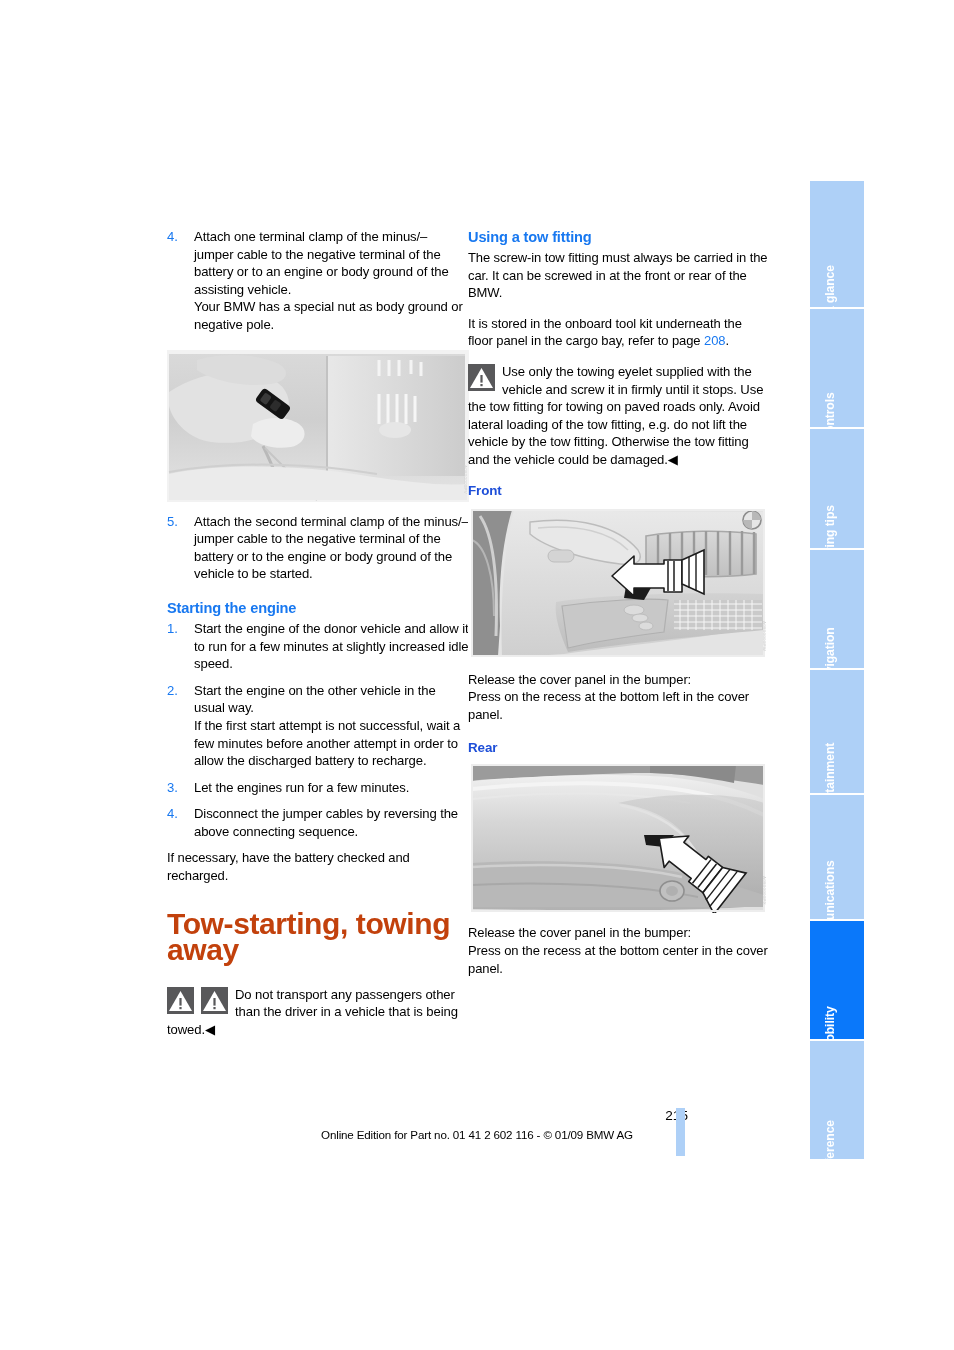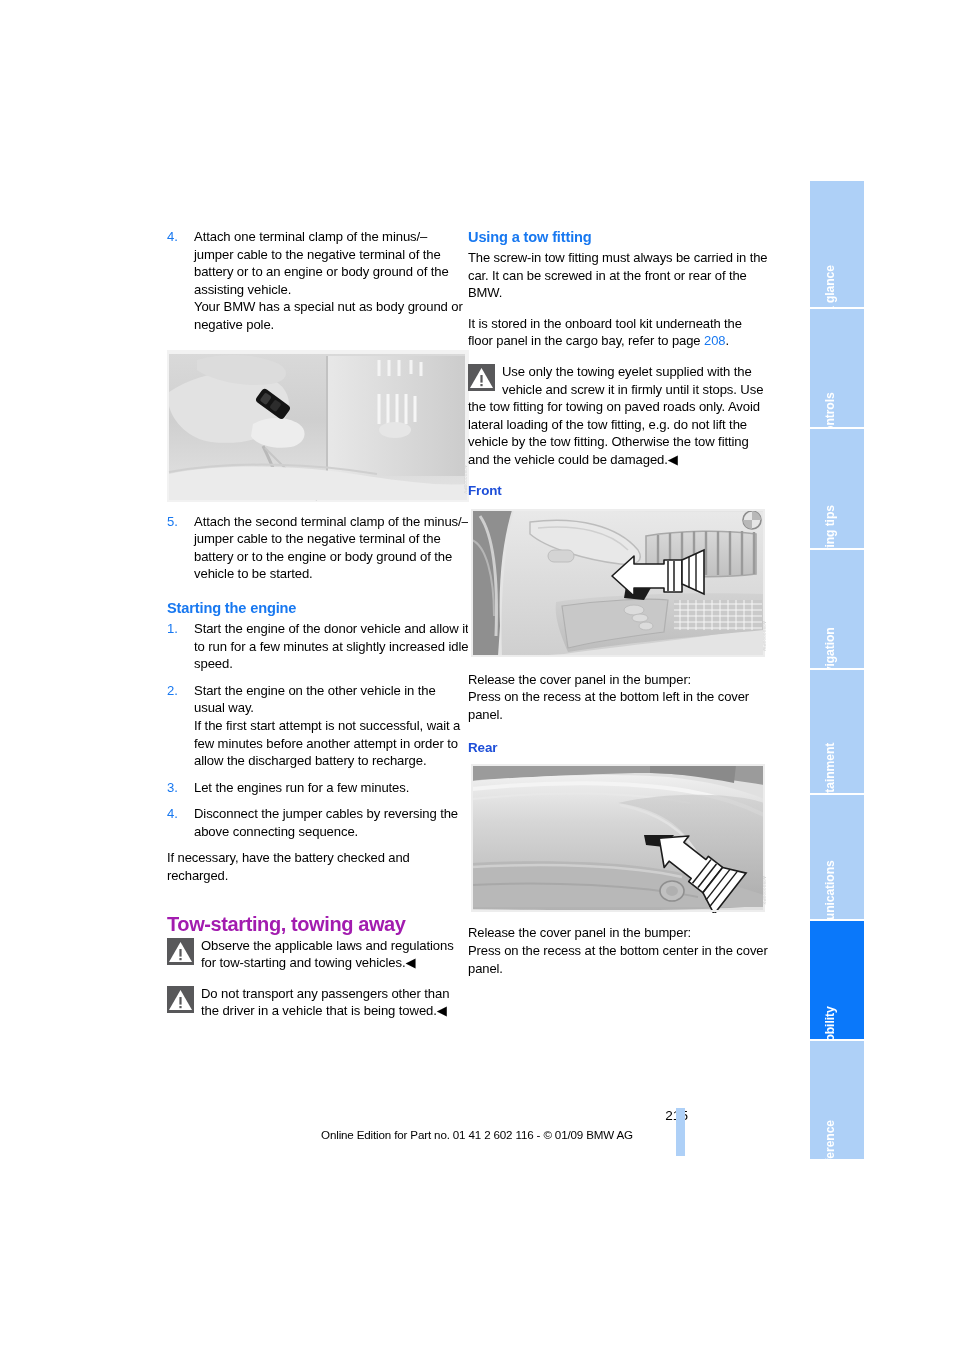--- a/index.html
+++ b/index.html
@@ -31,27 +31,27 @@
   h2.head {
     font-size: 14.6px;
     font-weight: bold;
     color: #1878f0;
     line-height: 18px;
     margin-bottom: 3px;
     letter-spacing: -0.15px;
   }
 
   h1.bighead {
-    font-size: 20px;
+    font-size: 30px;
     font-weight: bold;
-    color: #a21caf;
+    color: #c2410c;
     line-height: 26px;
     letter-spacing: -0.4px;
     margin-top: 26px;
-    margin-bottom: 0;
+    margin-bottom: 23px;
   }
 
   h3.subhead {
     font-size: 13.4px;
     font-weight: bold;
     color: #1d4ed8;
     line-height: 17px;
     margin-bottom: 7px;
     letter-spacing: -0.1px;
   }
@@ -287,21 +287,20 @@
     <div class="notice">
       <span class="ico">
         <span class="ico-warn">
           <svg width="27" height="27" viewBox="0 0 27 27">
             <path d="M13.5,4 L25,24 L2,24 Z" fill="#ffffff"></path>
             <rect x="12.4" y="11" width="2.2" height="7.6" fill="#58585a"></rect>
             <rect x="12.4" y="20" width="2.2" height="2.2" fill="#58585a"></rect>
           </svg>
         </span>
       </span>
-      <span>Observe the applicable laws and regulations for tow-starting and towing vehicles.◀</span>
     </div>
 
     <div class="notice">
       <span class="ico">
         <span class="ico-warn">
           <svg width="27" height="27" viewBox="0 0 27 27">
             <path d="M13.5,4 L25,24 L2,24 Z" fill="#ffffff"></path>
             <rect x="12.4" y="11" width="2.2" height="7.6" fill="#58585a"></rect>
             <rect x="12.4" y="20" width="2.2" height="2.2" fill="#58585a"></rect>
           </svg>

